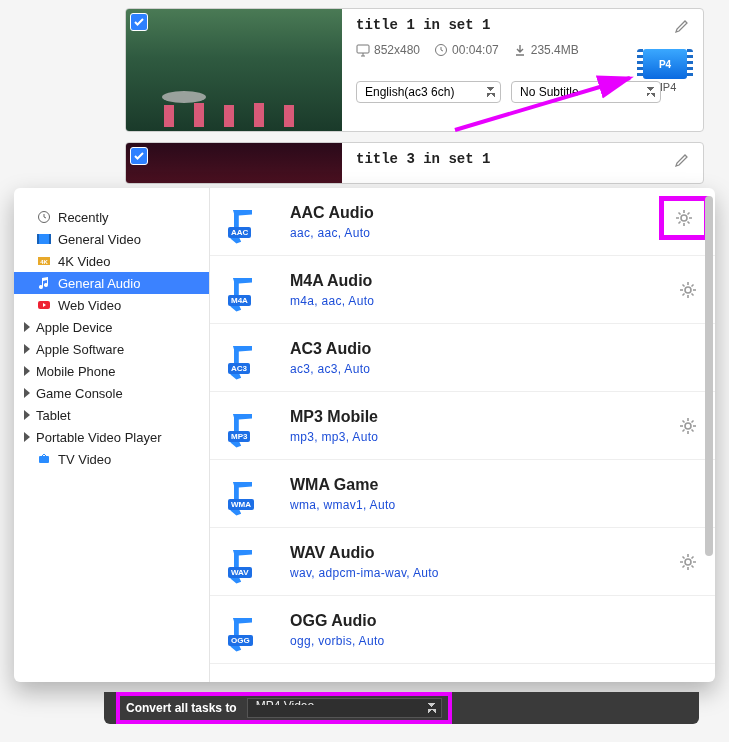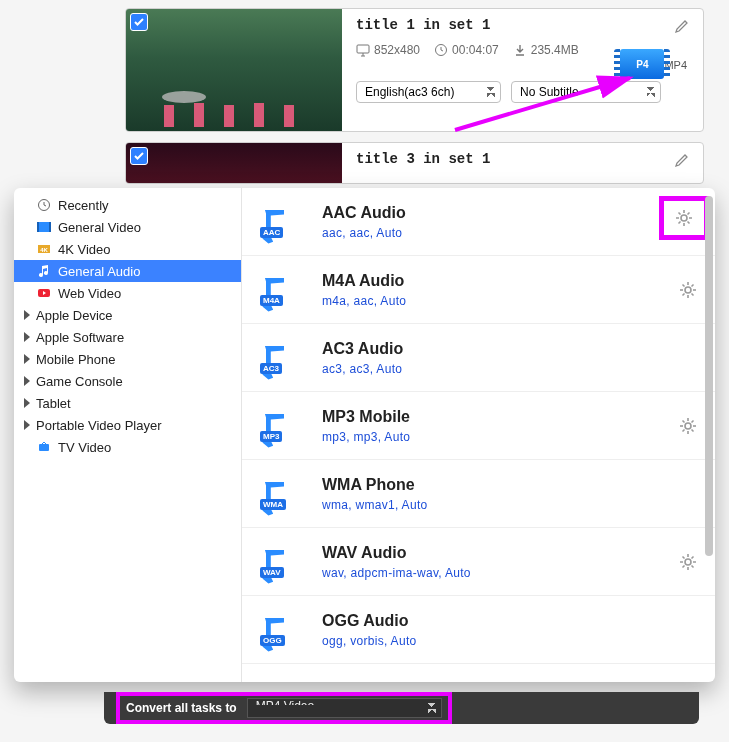--- a/index.html
+++ b/index.html
@@ -81,21 +81,21 @@
     color:#6a6a6a;
     font-size:12px;
   }
   .meta-item { display:flex; align-items:flex-start; gap:4px; }
   .meta-item svg { width:14px; height:14px; }
   .fmt-badge {
     position:absolute;
     right: 16px;
     top: 40px;
     display:flex;
-    flex-direction:row;
+    flex-direction:column;
     align-items:center;
   }
   .fmt-film {
     width: 44px; height: 30px;
     background: linear-gradient(#3aa8ff,#0a6ae0);
     border-radius:3px;
     position:relative;
     display:flex;align-items:center;justify-content:center;
     color:#fff;font-weight:700;font-size:10px;
   }
@@ -147,23 +147,23 @@
     left:14px; right:14px;
     top:188px;
     height:494px;
     background:#fff;
     border-radius:6px;
     box-shadow:0 10px 24px rgba(0,0,0,0.28);
     display:flex;
     overflow:hidden;
   }
   .sidebar{
-    width:228px;
+    width:196px;
     border-right:1px solid #e4e4e4;
-    padding-top:6px;
+    padding-top:18px;
     font-size:13px;
     color:#222;
   }
   .side-item{
     height:22px;
     display:flex;align-items:center;
     gap:6px;
     padding:0 10px;
     cursor:default;
   }
@@ -535,21 +535,21 @@
           </svg>
         </span>
     </div>
 
     <div class="fmt-row">
       <div class="fmt-icon">
           <div class="note-shape"></div>
           <span class="fmt-tag">WMA</span>
         </div>
       <div class="fmt-text">
-          <div class="fmt-title">WMA Phone</div>
+          <div class="fmt-title">WMA Game</div>
           <div class="fmt-sub">wma,    wmav1,    Auto</div>
         </div>
     </div>
 
     <div class="fmt-row">
       <div class="fmt-icon">
           <div class="note-shape"></div>
           <span class="fmt-tag">WAV</span>
         </div>
       <div class="fmt-text">

